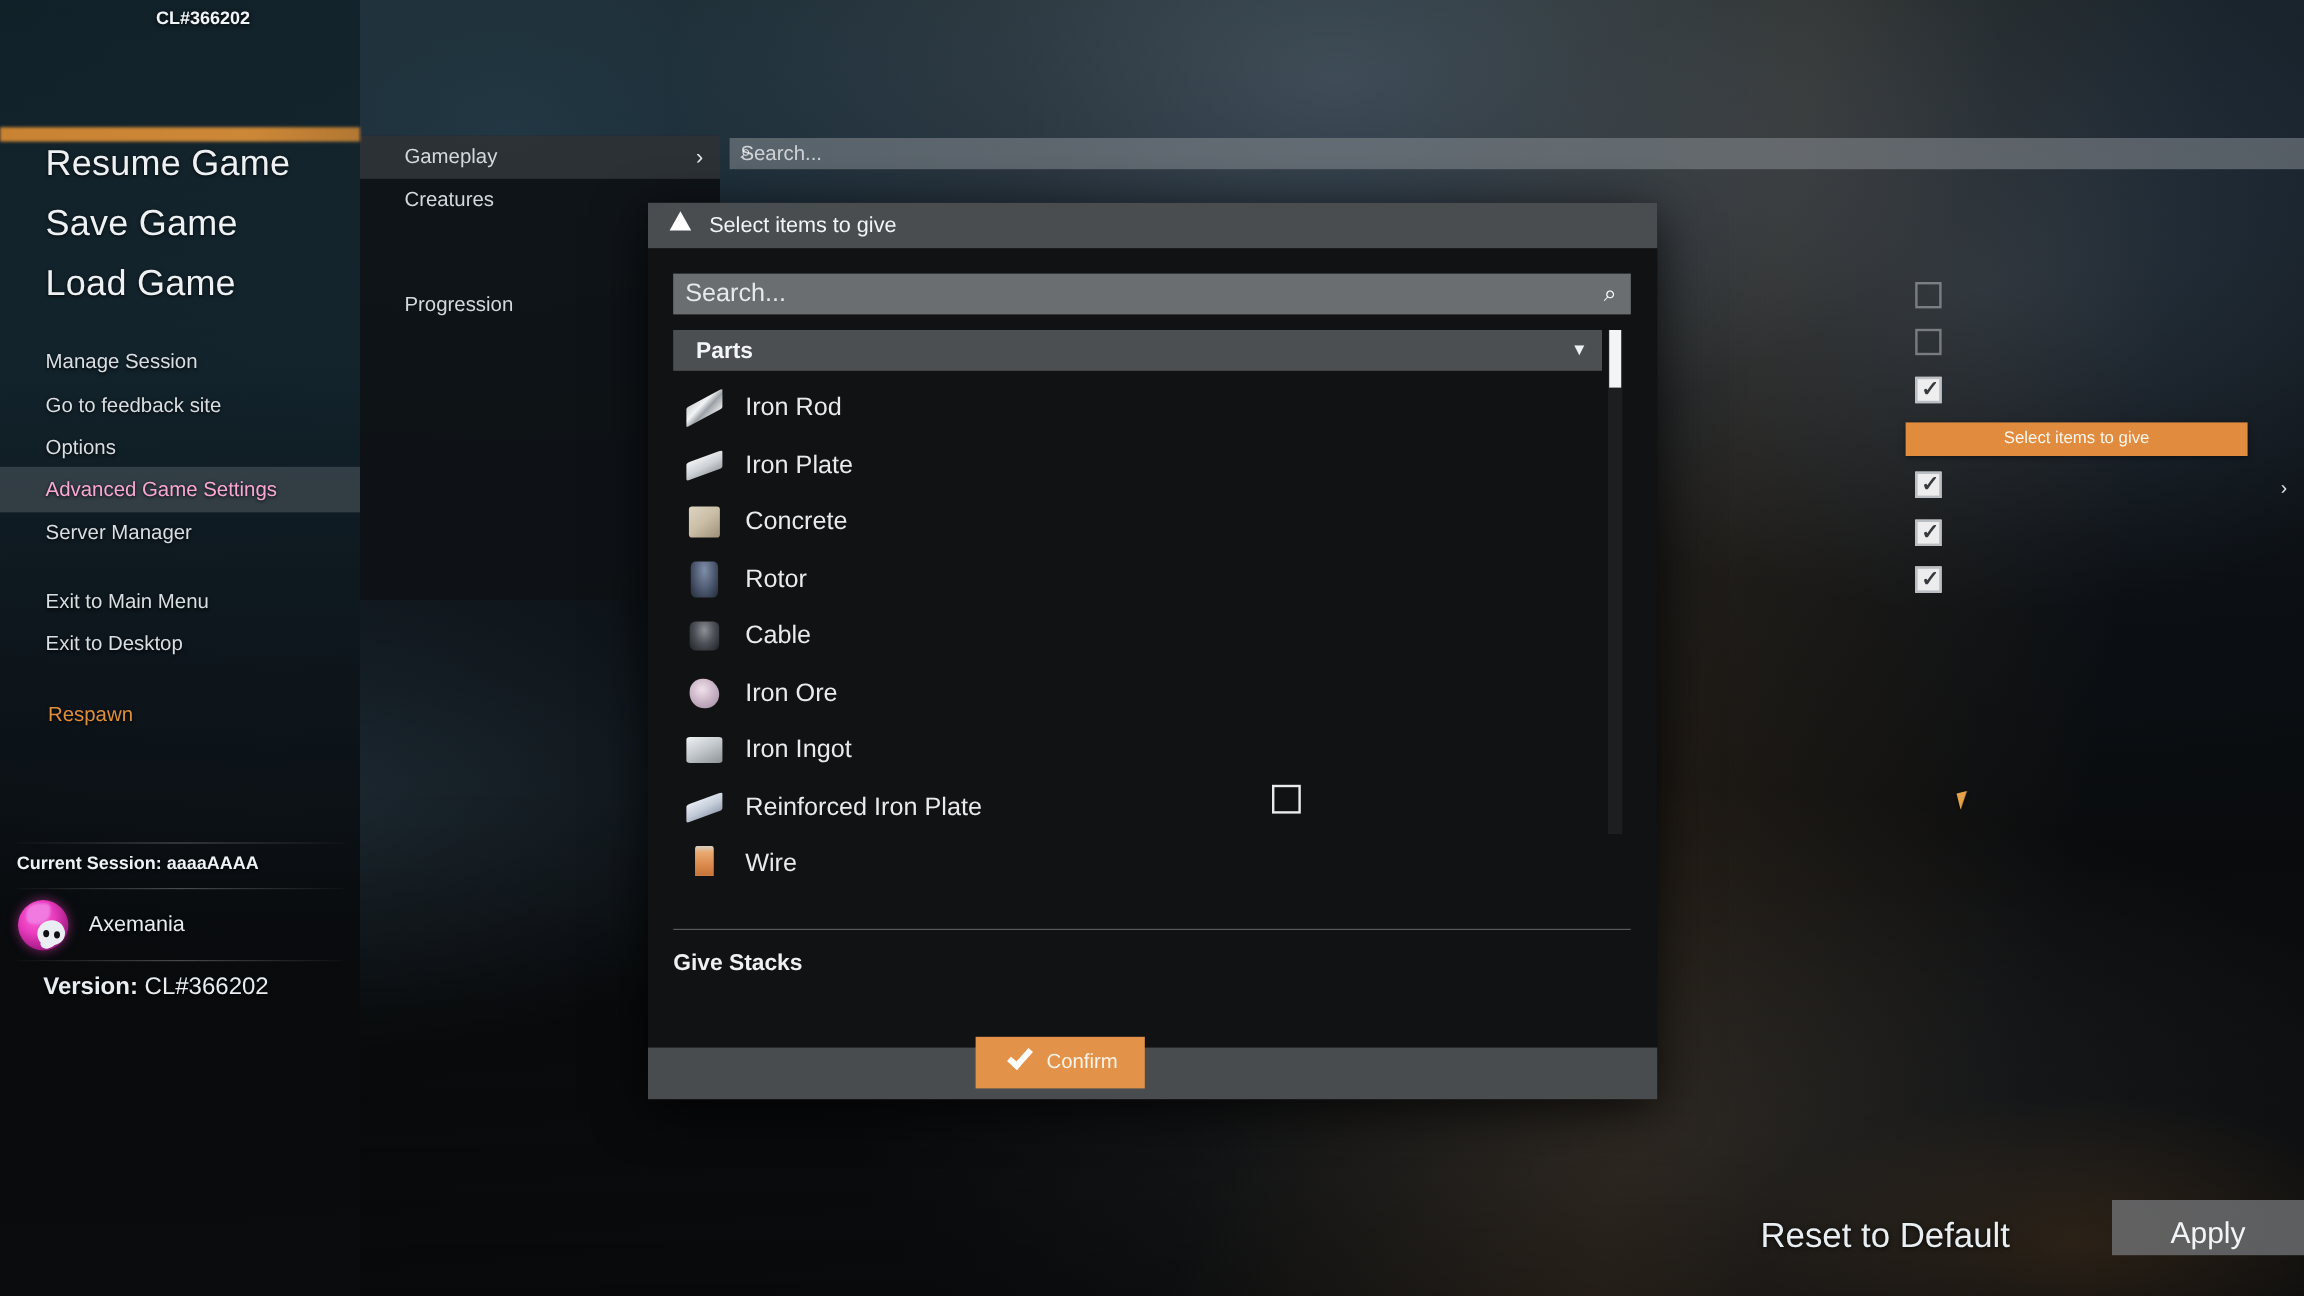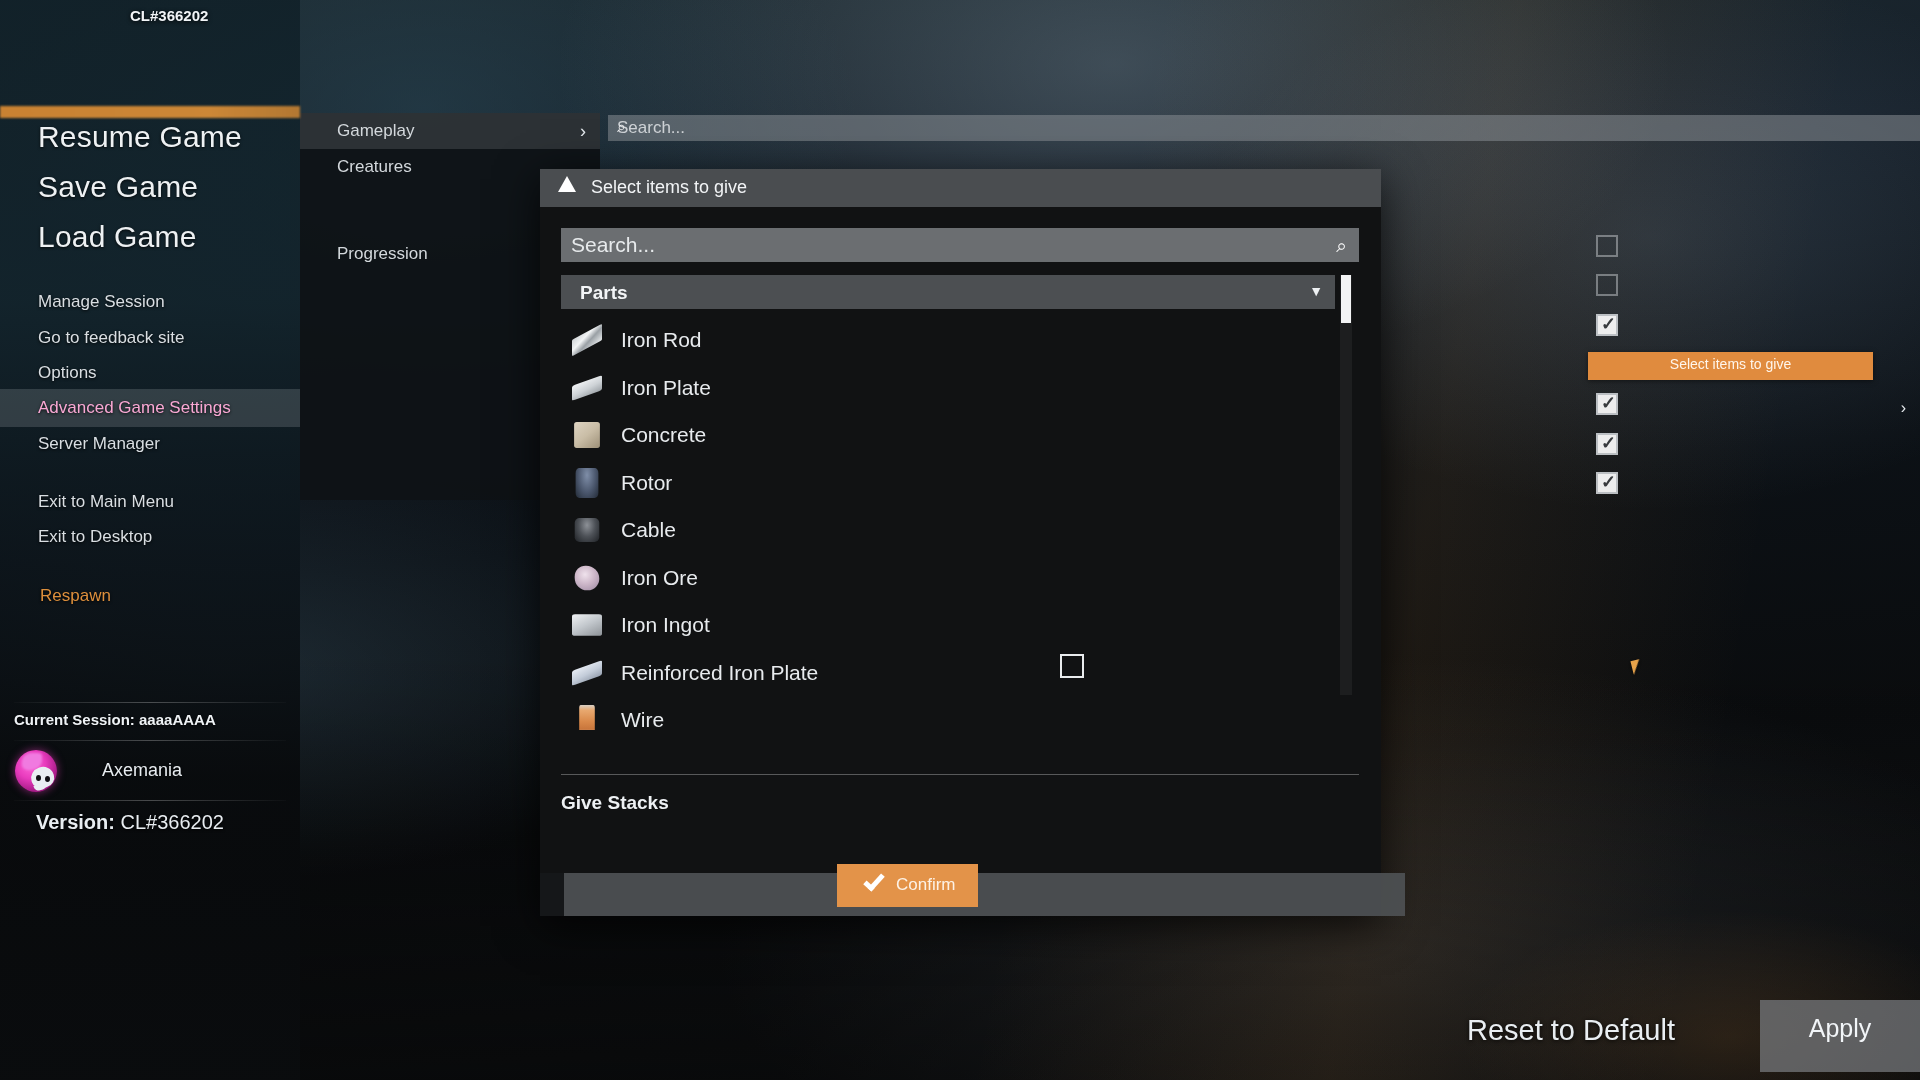--- a/index.html
+++ b/index.html
@@ -102,21 +102,20 @@
   #avatar .eye1 { left:21px; top:25px; }
   #avatar .eye2 { left:30px; top:26px; }
   #avatar .jaw {
     position:absolute; left:19px; top:34px; width:13px; height:6px;
     background:#e9eef2; border-radius:0 0 5px 5px; transform: rotate(-18deg);
   }
   #username {
     position:absolute; left:74px; top:760px;
     color:#e7ecf0; font-size:18px;
     text-shadow: 0 1px 3px rgba(0,0,0,.9);
-    margin-left: 28px;
   }
   #versionline {
     position:absolute; left:36px; top:811px;
     color:#e8edf1; font-size:20px;
     text-shadow: 0 1px 3px rgba(0,0,0,.9);
   }
   #versionline b { font-weight:700; }
   #topbuild {
     position:absolute; left:130px; top:7px;
     color:#f2f5f8; font-size:15px; font-weight:600;
@@ -179,21 +178,21 @@
     border-bottom: 14px solid transparent;
     transform: rotate(-14deg);
     filter: drop-shadow(0 1px 2px rgba(0,0,0,.7));
   }
   #reset-default {
     position:absolute; left:1467px; top:1014px;
     color:#e9eef2; font-size:29px;
     text-shadow: 0 1px 4px rgba(0,0,0,.85);
   }
   #apply-btn {
-    position:absolute; left:1760px; top:1000px; width:160px; height:72px;
+    position:absolute; left:1760px; top:1000px; width:160px; height:46px;
     background: rgba(120,124,128,0.72);
   }
   #apply-btn span {
     display:block; text-align:center; line-height:56px;
     color:#f2f5f8; font-size:25px;
   }
 
   
   #modal {
     position:absolute; left:540px; top:169px; width:841px; height:747px;
@@ -269,21 +268,20 @@
     position:absolute; left:21px; top:585px;
     color:#eef1f4; font-size:19px; font-weight:700;
   }
   #givestacks-box {
     position:absolute; left:1060px; top:654px; width:24px; height:24px;
     border:2px solid #e9ecee; background: transparent;
   }
   #modal-footer {
     position:absolute; left:0; top:704px; width:841px; height:43px;
     background: rgba(78,81,84,0.92);
-    margin-left: 24px;
   }
   #confirm-btn {
     position:absolute; left:273px; top:-9px; width:141px; height:43px;
     background:#e39349;
   }
   #confirm-btn .check {
     position:absolute; left:27px; top:11px; width:20px; height:11px;
     border-left:5px solid #fff; border-bottom:5px solid #fff;
     transform: rotate(-48deg);
   }

